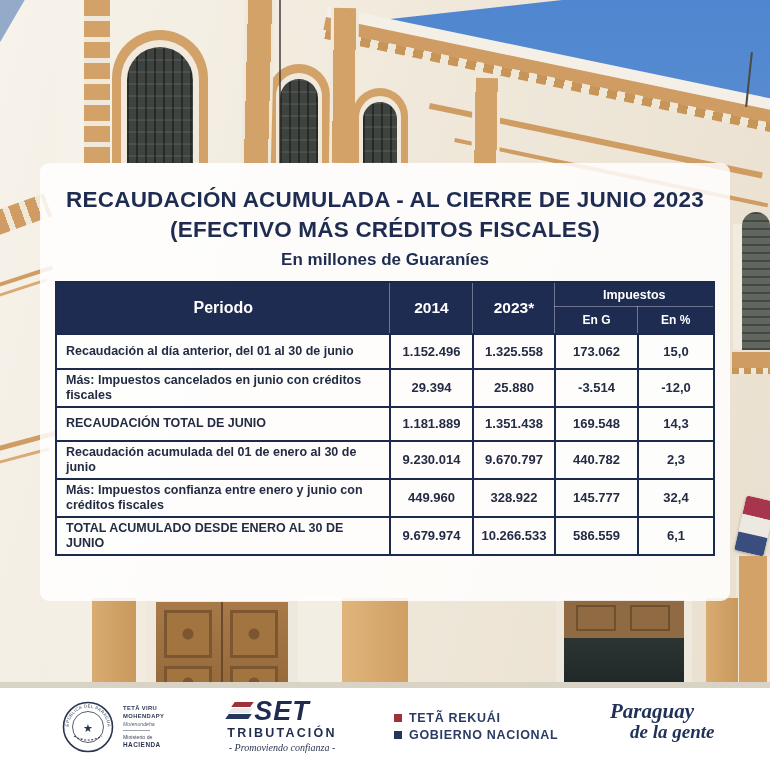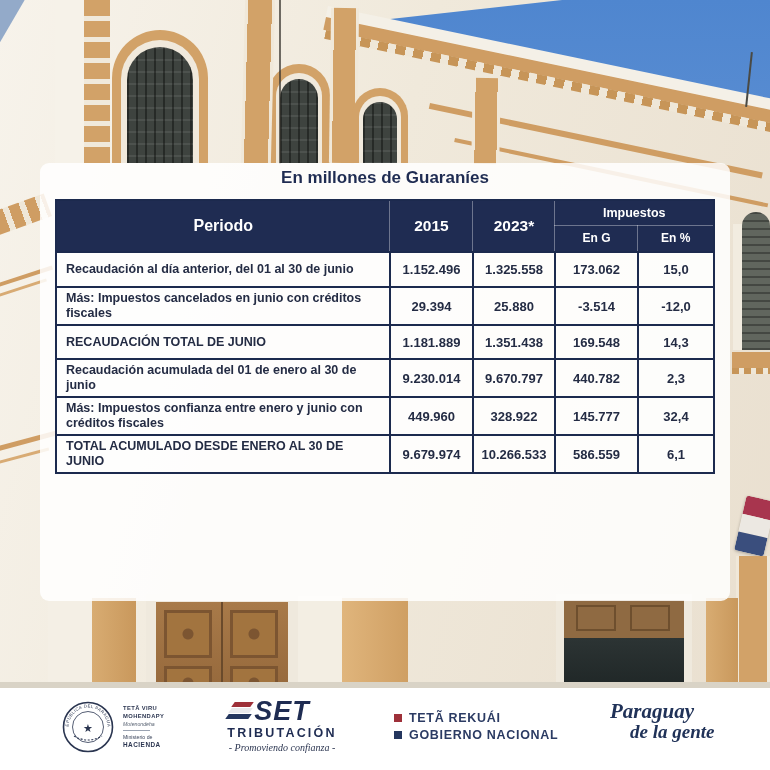--- a/index.html
+++ b/index.html
@@ -169,34 +169,38 @@
     <div class="abs" style="left:564px;top:600px;width:120px;height:38px;background:#8f6a42">
       <div class="lintel-panel" style="left:12px;top:5px;width:40px;height:26px"></div>
       <div class="lintel-panel" style="left:66px;top:5px;width:40px;height:26px"></div>
     </div>
     <div class="abs" style="left:564px;top:638px;width:120px;height:52px;background:linear-gradient(180deg,#2c3434,#1f2626)"></div>
     <div class="abs" style="left:706px;top:598px;width:32px;height:92px;background:linear-gradient(90deg,#d8ac72,#c9985c)"></div>
     <div class="abs sidewalk"></div>
   </div>
 
   <section class="panel">
+    <h1 class="title">
+      <span>RECAUDACIÓN ACUMULADA - AL CIERRE DE JUNIO 2023</span><br>
+      <span>(EFECTIVO MÁS CRÉDITOS FISCALES)</span>
+    </h1>
     <div class="subtitle">En millones de Guaraníes</div>
 
     <table class="rev">
       <colgroup>
           <col style="width:334px">
           <col style="width:83px">
           <col style="width:82px">
           <col style="width:83px">
           <col style="width:76px">
         </colgroup>
       <thead>
         <tr>
           <th class="h-period" rowspan="2">Periodo</th>
-          <th class="h-year" rowspan="2">2015</th>
+          <th class="h-year" rowspan="2">2014</th>
           <th class="h-year" rowspan="2">2023*</th>
           <th class="h-diff" colspan="2">Impuestos</th>
         </tr>
         <tr>
           <th class="h-sub">En G</th>
           <th class="h-sub">En %</th>
         </tr>
       </thead>
       <tbody>
         <tr style="height:35px">

